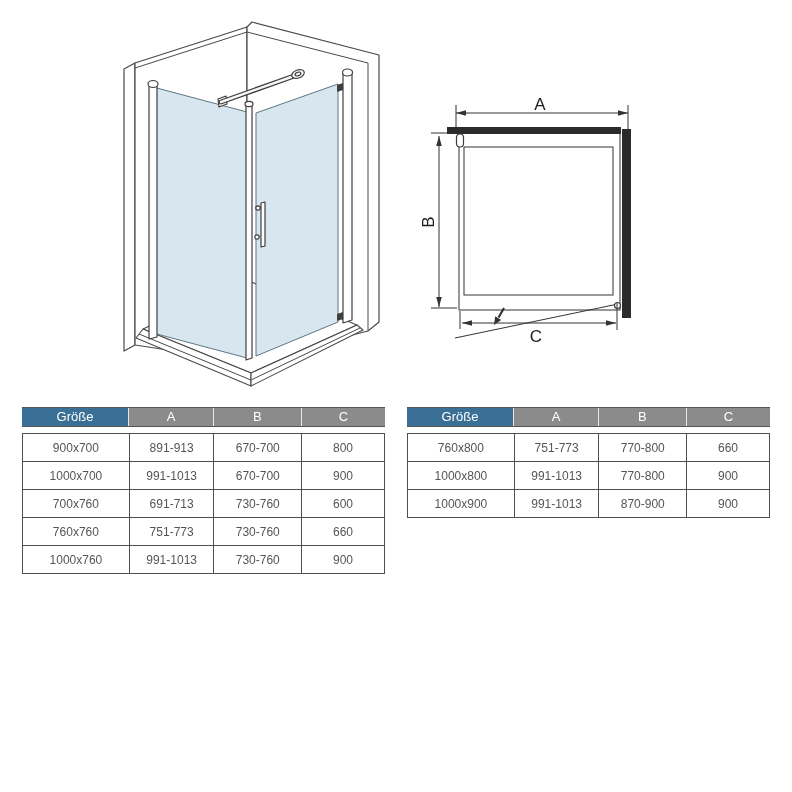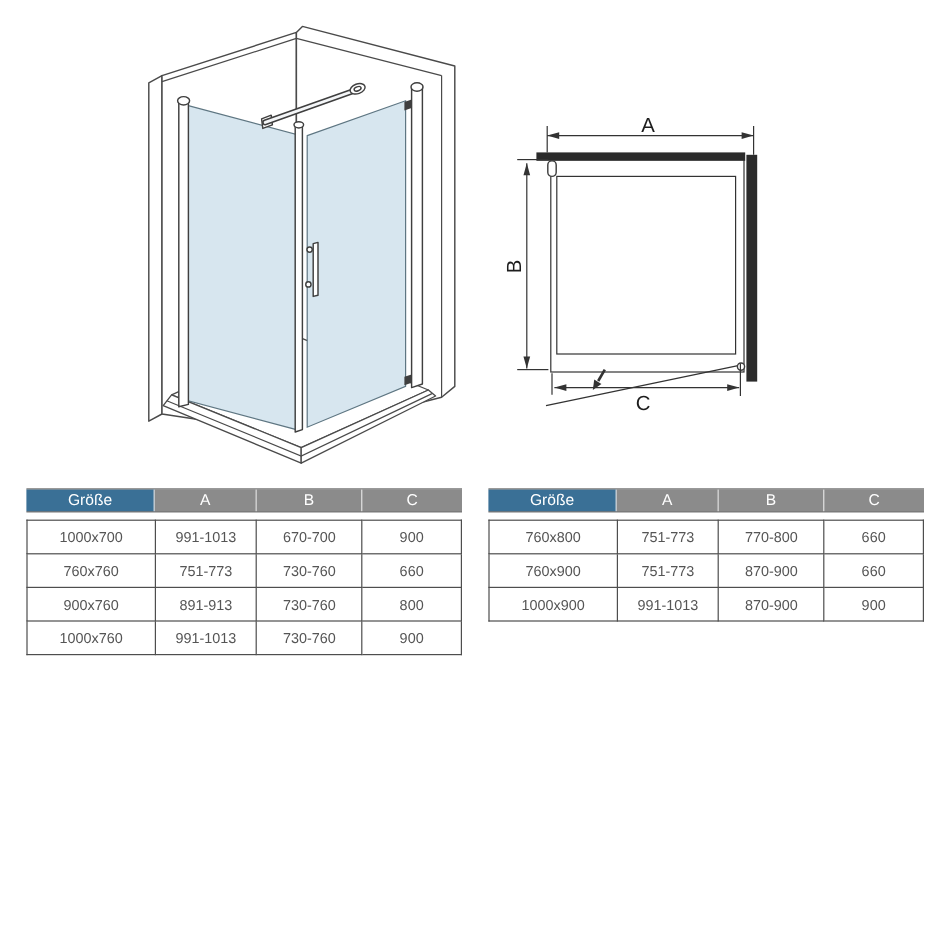--- a/index.html
+++ b/index.html
@@ -149,36 +149,42 @@
   </div>
   <table class="spec">
     <colgroup>
         <col class="c0">
         <col class="c1">
         <col class="c2">
         <col class="c3">
       </colgroup>
     <tbody>
         <tr>
+          <td>900x700</td>
+          <td>891-913</td>
+          <td>670-700</td>
+          <td>800</td>
+        </tr>
+        <tr>
           <td>1000x700</td>
           <td>991-1013</td>
           <td>670-700</td>
           <td>900</td>
+        </tr>
+        <tr>
+          <td>700x760</td>
+          <td>691-713</td>
+          <td>730-760</td>
+          <td>600</td>
         </tr>
         <tr>
           <td>760x760</td>
           <td>751-773</td>
           <td>730-760</td>
           <td>660</td>
-        </tr>
-        <tr>
-          <td>900x760</td>
-          <td>891-913</td>
-          <td>730-760</td>
-          <td>800</td>
         </tr>
         <tr>
           <td>1000x760</td>
           <td>991-1013</td>
           <td>730-760</td>
           <td>900</td>
         </tr>
       </tbody>
   </table>
 </div>
@@ -198,24 +204,24 @@
         <col class="c3">
       </colgroup>
     <tbody>
         <tr>
           <td>760x800</td>
           <td>751-773</td>
           <td>770-800</td>
           <td>660</td>
         </tr>
         <tr>
-          <td>760x900</td>
-          <td>751-773</td>
-          <td>870-900</td>
-          <td>660</td>
+          <td>1000x800</td>
+          <td>991-1013</td>
+          <td>770-800</td>
+          <td>900</td>
         </tr>
         <tr>
           <td>1000x900</td>
           <td>991-1013</td>
           <td>870-900</td>
           <td>900</td>
         </tr>
       </tbody>
   </table>
 </div>

